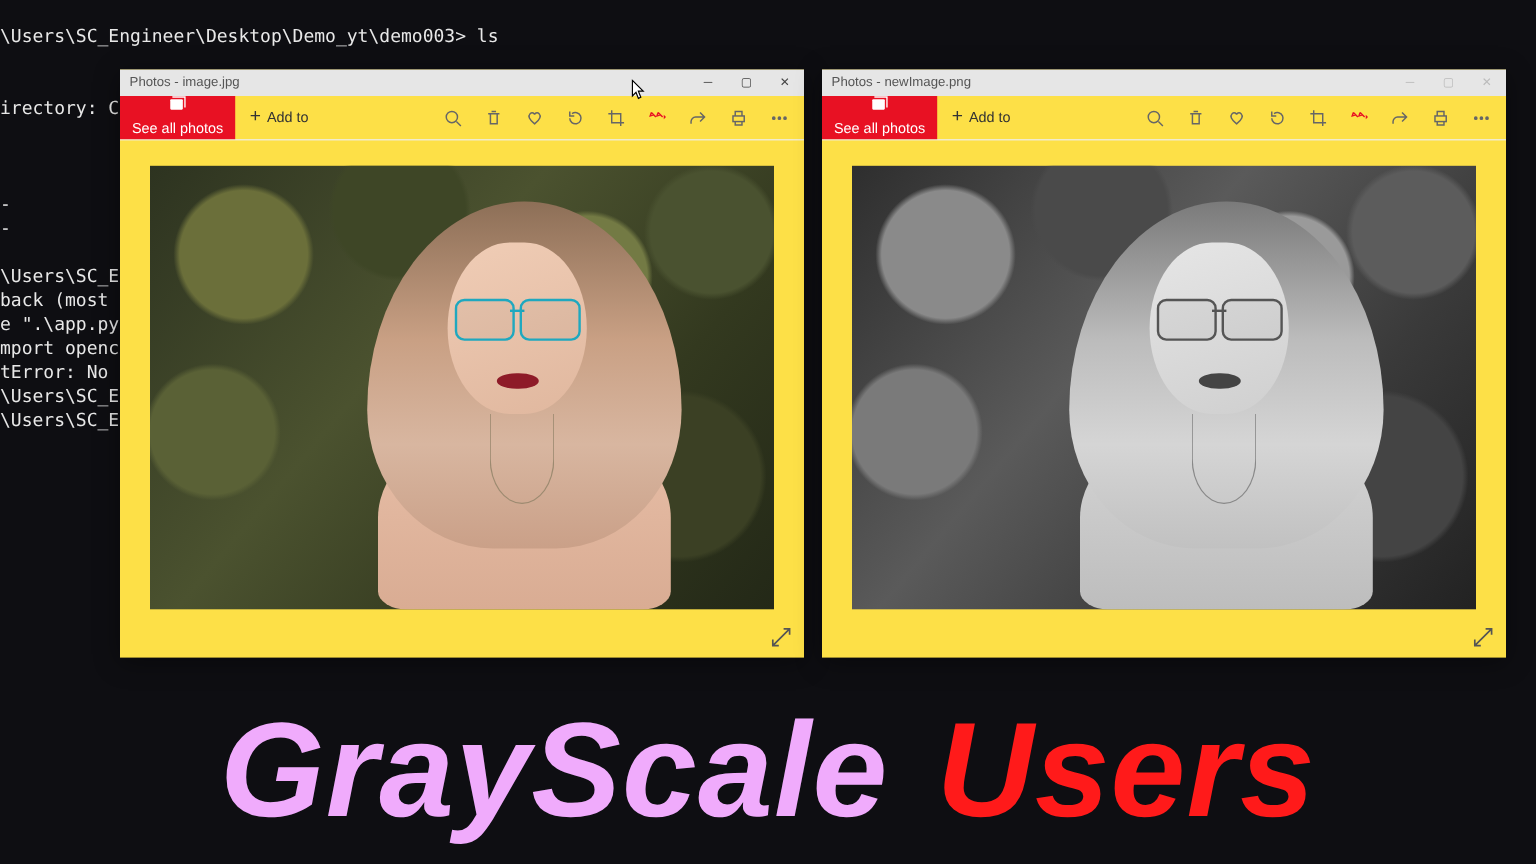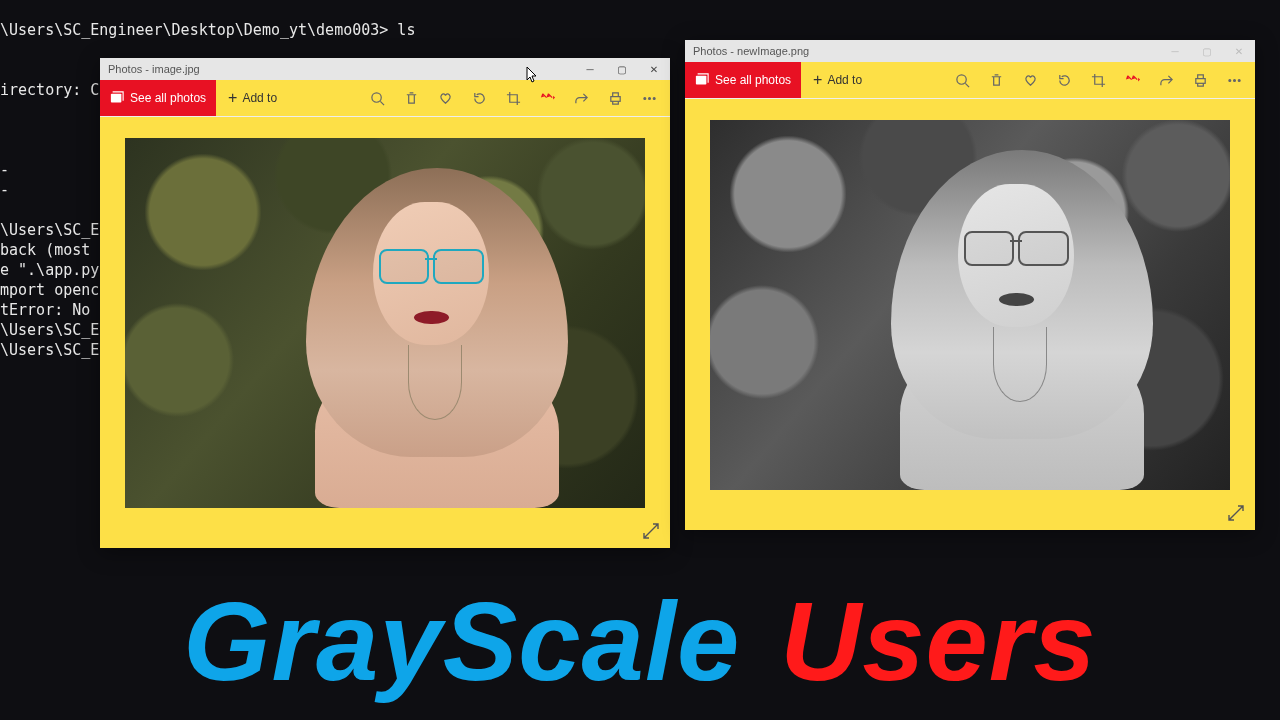--- a/index.html
+++ b/index.html
@@ -1,27 +1,27 @@
 <!DOCTYPE html>
 <html><head>
 <meta charset="utf-8">
 <style>
   html,body{margin:0;padding:0;width:1280px;height:720px;overflow:hidden;background:#0e0e12;font-family:"Segoe UI",Arial,sans-serif;}
   .terminal{position:absolute;left:0;top:0;width:1280px;height:720px;color:#e8e8e8;font-family:Consolas,"Courier New",monospace;font-size:15px;line-height:20px;white-space:pre;padding:0;}
   .terminal pre{margin:0;padding:0;}
   .photowin{position:absolute;width:570px;height:490px;background:#fde047;box-shadow:0 4px 20px rgba(0,0,0,.4);}
   .photowin.left{left:100px;top:58px;}
-  .photowin.right{left:685px;top:40px;}
+  .photowin.right{left:685px;top:58px;}
   .titlebar{height:22px;background:#e6e6e6;display:flex;align-items:center;font-size:11px;color:#555;}
   .titlebar .ttext{padding-left:8px;flex:1;}
   .titlebar .winbtns{display:flex;height:22px;}
   .titlebar .winbtn{width:32px;height:22px;display:flex;align-items:center;justify-content:center;color:#444;font-size:10px;}
   .titlebar.faded .winbtn{color:#bbb;}
   .toolbar{height:36px;display:flex;align-items:center;font-size:12px;color:#333;border-bottom:1px solid #eee;}
-  .redbtn{background:#e81123;color:#fff;height:36px;display:flex;align-items:center;padding:0 10px;gap:6px;font-size:12px;}
+  .redbtn{background:#e81123;color:#fff;height:36px;display:flex;align-items:center;padding:0 10px;gap:6px;font-size:12px;flex-direction:column;}
   .redbtn svg{width:14px;height:14px;fill:#fff;}
   .addto{display:flex;align-items:center;gap:5px;padding:0 12px;color:#333;}
   .addto .plus{font-size:16px;font-weight:300;line-height:1;}
   .tbicons{flex:1;display:flex;justify-content:flex-end;align-items:center;gap:0;padding-right:4px;}
   .tbicon{width:34px;height:36px;display:flex;align-items:center;justify-content:center;color:#666;}
   .tbicon svg{width:15px;height:15px;stroke:#666;fill:none;stroke-width:1.3;}
   .tbicon.accent svg{stroke:#e81123;}
   .tbicon.accent .chev{fill:#e81123;stroke:none;}
   .imgarea{position:absolute;left:25px;right:25px;top:80px;bottom:40px;}
   .photo{width:100%;height:100%;overflow:hidden;position:relative;}
@@ -61,21 +61,21 @@
   .lips{position:absolute;left:42%;top:42%;width:12%;height:4%;border-radius:50%;}
   .lips.c{background:#8e1b28;} .lips.g{background:#444;}
   .torso{position:absolute;left:8%;top:55%;width:84%;height:45%;border-radius:40% 40% 10% 10%/50% 50% 10% 10%;}
   .torso.c{background:linear-gradient(180deg,#e8bfa8,#d9ac93);}
   .torso.g{background:linear-gradient(180deg,#d6d6d6,#bdbdbd);}
   .neckl{position:absolute;left:40%;top:52%;width:18%;height:22%;border:1px solid;border-top:none;border-radius:0 0 50% 50%;}
   .neckl.c{border-color:#9c8a70;} .neckl.g{border-color:#888;}
   .fsbtn{position:absolute;right:10px;bottom:8px;width:18px;height:18px;}
   .fsbtn svg{width:18px;height:18px;stroke:#555;fill:none;stroke-width:1.4;}
   .caption{position:absolute;left:0;bottom:14px;width:1280px;text-align:center;font-family:"Segoe UI",Arial,sans-serif;font-weight:700;font-style:italic;font-size:112px;letter-spacing:1px;}
-  .caption .w1{color:#0ea5e9;}
+  .caption .w1{color:#f0abfc;}
   .caption .w2{color:#ff1a1a;margin-left:40px;}
   .cursor{position:absolute;left:526px;top:66px;width:12px;height:18px;}
   .cursor svg{width:12px;height:18px;}
 </style>
 </head>
 <body>
 
 <div class="terminal">
 <pre>\Users\SC_Engineer\Desktop\Demo_yt\demo003&gt; ls
 

